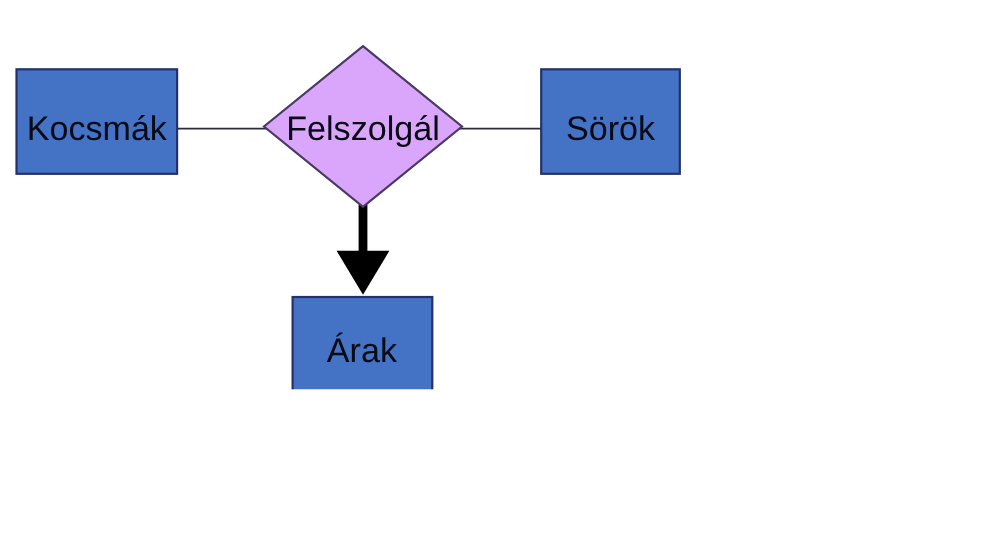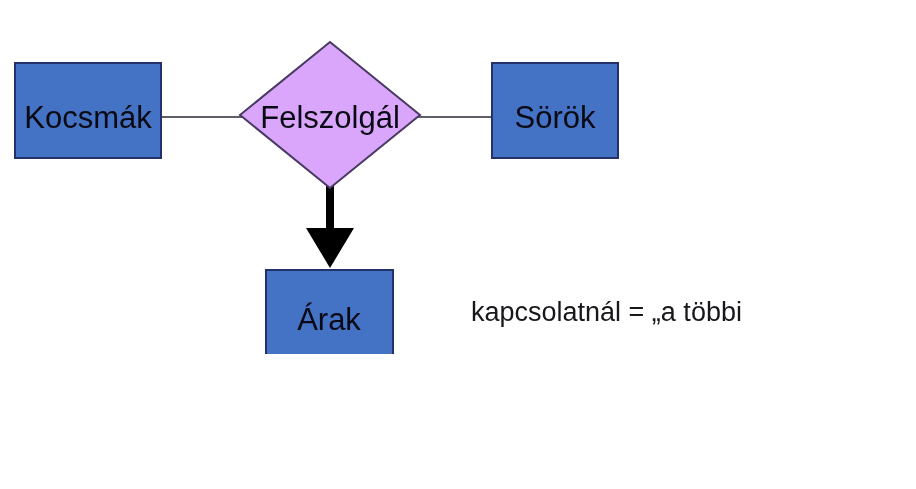--- a/index.html
+++ b/index.html
@@ -115,19 +115,18 @@
     </g>
 
     <g>
       <ellipse class="attribute-ellipse" cx="329" cy="452" rx="57" ry="31"></ellipse>
       <text class="shape-label attribute" x="329" y="454">ár</text>
     </g>
 
   </svg>
 
   <div id="annotation">
-    <span class="ann-line">kapcsolatnál = „a többi</span>
     
     
     
   </div>
 
 </div>
 
 </body></html>

